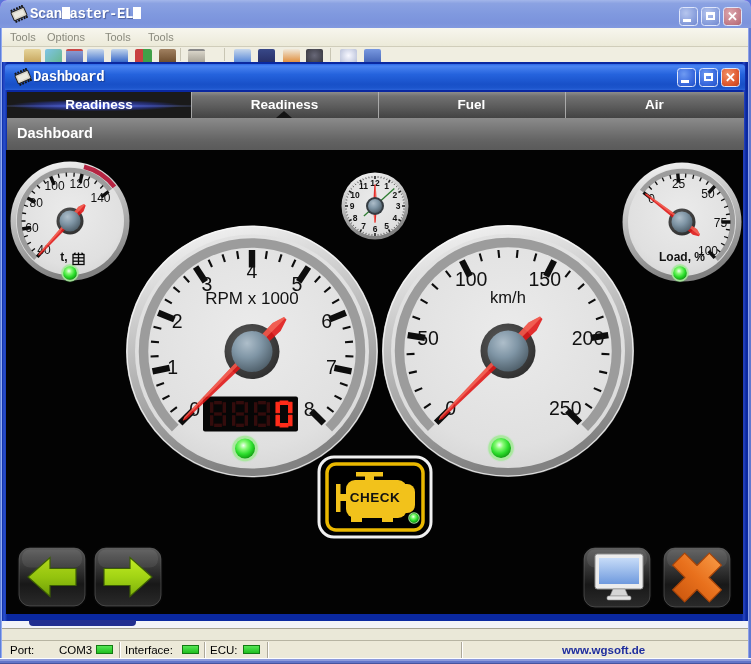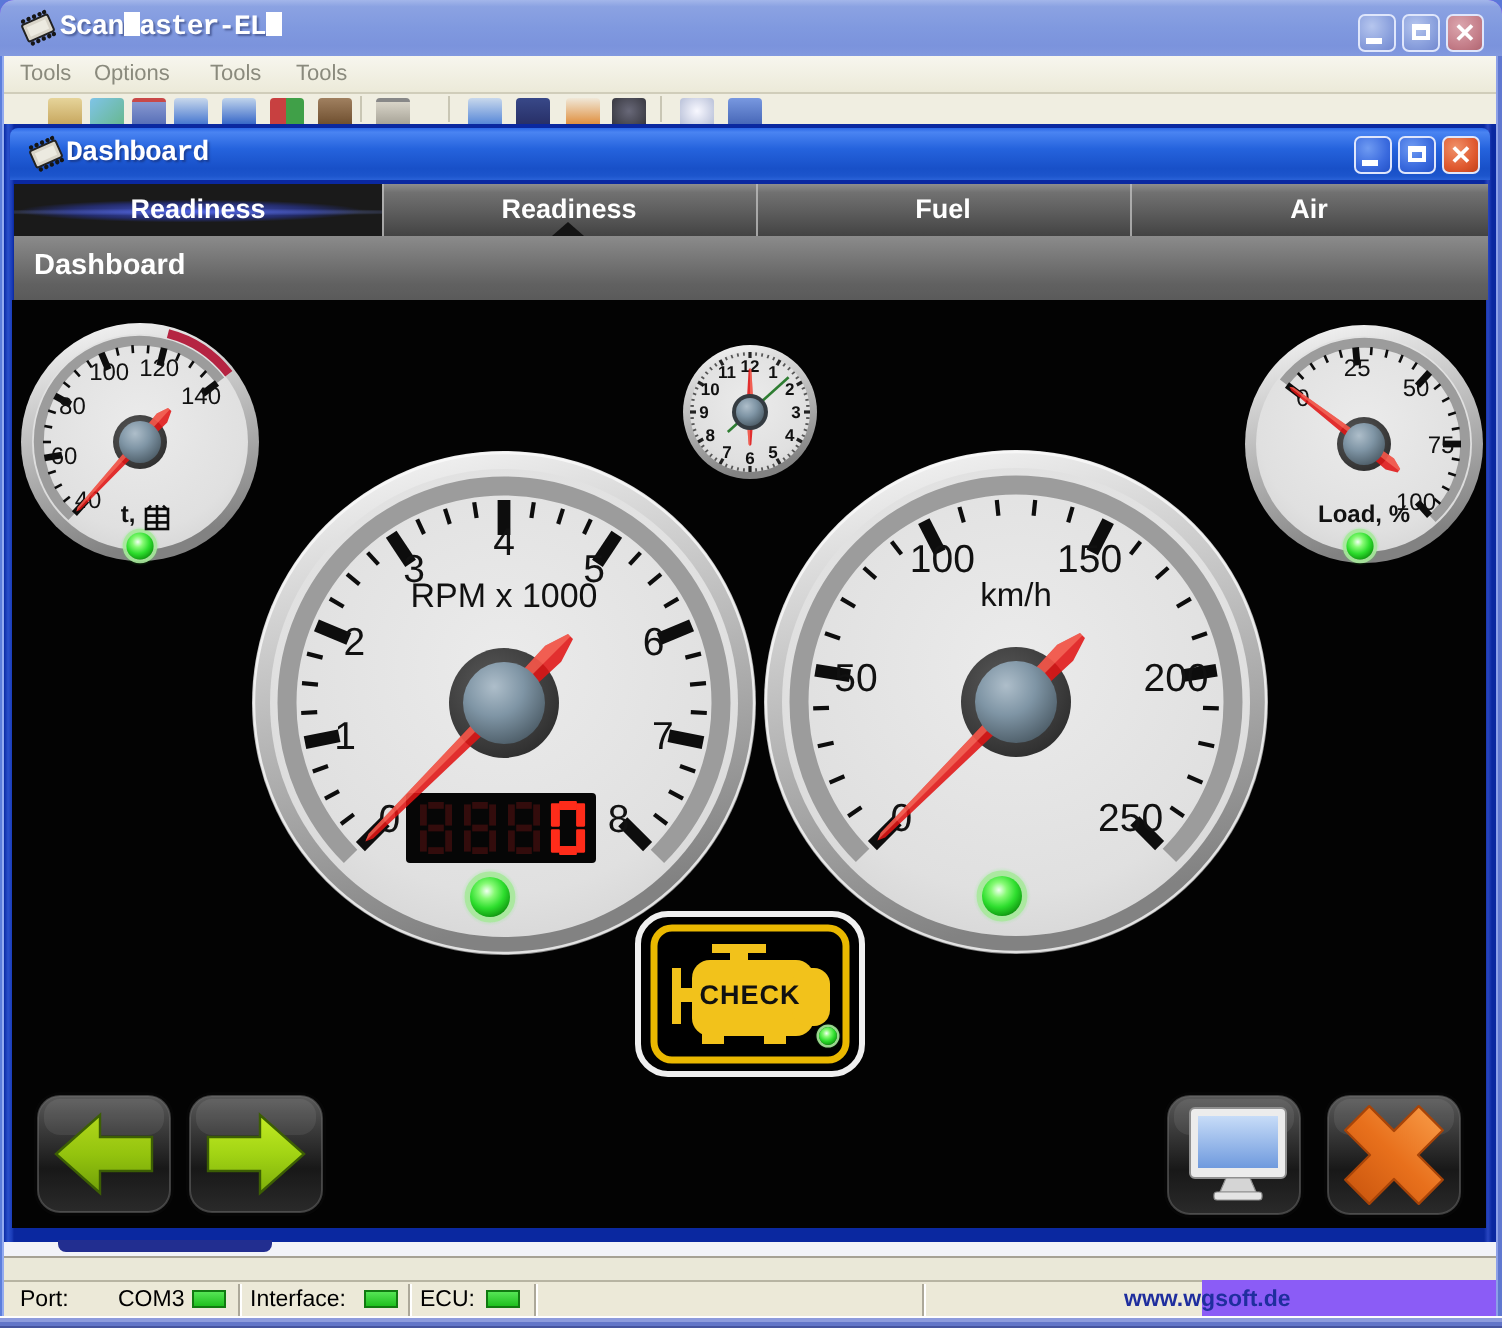--- a/index.html
+++ b/index.html
@@ -30,21 +30,21 @@
 #tabs{position:absolute;left:5px;top:30px;width:737px;height:26px;background:#444}
 .tab{position:absolute;top:0;height:26px;background:linear-gradient(180deg,#8d8d8d 0%,#717171 16%,#5e5e5e 52%,#434343 100%);color:#fff;font-weight:bold;font-size:13.5px;text-align:center;line-height:25px}
 .tabsel{background:radial-gradient(60% 28% at 48% 52%,rgba(76,96,232,.88),rgba(48,66,205,.45) 55%,rgba(18,24,80,0) 78%),radial-gradient(96% 10% at 50% 54%,rgba(135,160,255,.65),rgba(135,160,255,0) 70%),#1a1a1a}
 .tabdiv{position:absolute;top:0;width:1px;height:26px;background:#bdbdbd;opacity:.8}
 .tabtri{position:absolute;bottom:0;width:0;height:0;border-left:8px solid transparent;border-right:8px solid transparent;border-bottom:7px solid #141414}
 #caption{position:absolute;left:5px;top:56px;width:737px;height:32px;background:linear-gradient(180deg,#8b8b8b 0%,#7a7a7a 30%,#616161 75%,#5a5a5a 100%);color:#fff;font-weight:bold;font-size:14.5px;line-height:30px;padding-left:10px}
 #belowwin{position:absolute;left:2px;top:621px;width:747px;height:19px;background:#f2f3f8}
 #ledge{position:absolute;left:27px;top:-1px;width:107px;height:6px;background:#222e90;border-radius:0 0 4px 4px}
 #panelline{position:absolute;left:0;top:7px;width:747px;height:1px;background:#a6a294}
 #panelbg{position:absolute;left:0;top:8px;width:747px;height:11px;background:#eae8d8}
-#statusbar{position:absolute;left:2px;top:640px;width:599px;height:18px;background:#ece9d8;border-top:1px solid #b7b4a2;font-size:11.5px;color:#000}
+#statusbar{position:absolute;left:2px;top:640px;width:747px;height:18px;background:#ece9d8;border-top:1px solid #b7b4a2;font-size:11.5px;color:#000}
 .sep{position:absolute;top:1px;width:1px;height:16px;background:#aca899;box-shadow:1px 0 0 #fff}
 .grn{position:absolute;top:4px;width:17px;height:9px;background:linear-gradient(180deg,#55e555,#1fbf1f);border:1px solid #117a11}
 #statusbar span{position:absolute;top:3px}
 #bottomborder{position:absolute;left:0;top:658px;width:751px;height:6px;background:linear-gradient(180deg,#fdfdfd 0 1px,#8d9bdc 1px 3px,#6275c8 3px 5px,#46549e 5px 6px)}
 #lborder{position:absolute;left:0;top:28px;width:2px;height:630px;background:linear-gradient(90deg,#5c7edb 0 1px,#93abf0 1px 2px)}
 #rborder{position:absolute;left:748px;top:28px;width:3px;height:630px;background:linear-gradient(90deg,#8da0e8 0 1px,#6078d0 1px 3px)}
 .chip{position:absolute}
 </style></head><body>
 <div id="win">
  <div id="otitle">

